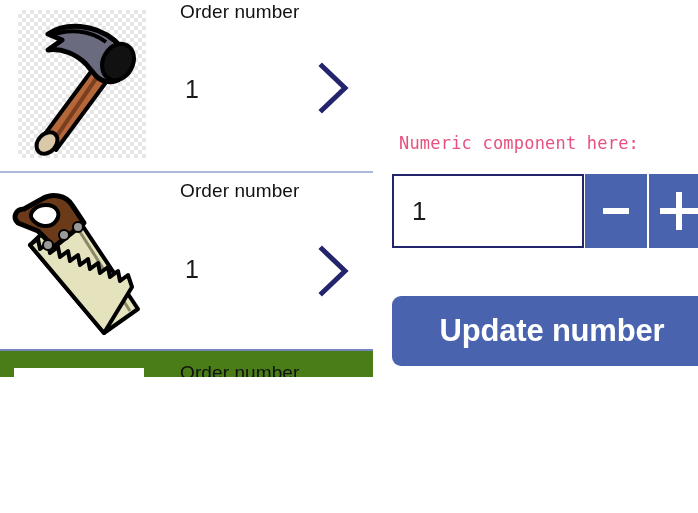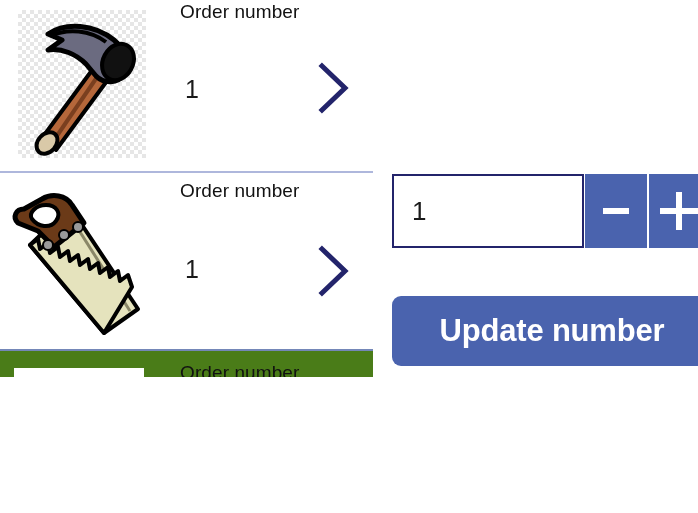--- a/index.html
+++ b/index.html
@@ -265,20 +265,21 @@
       <svg viewBox="0 0 34 52" xmlns="http://www.w3.org/2000/svg">
         <polyline points="6,4 29,26 6,48" fill="none" stroke="#23246b" stroke-width="5" stroke-linecap="square" stroke-linejoin="miter"></polyline>
       </svg>
     </div>
   </div>
 
 </div>
 
 <div id="right-panel">
 
+  <div id="numeric-label">Numeric component here:</div>
 
   <div id="numeric-spinner">
     <input id="numeric-input" type="text" value="1" style="">
     <button class="spin-btn minus">
       <span class="spin-glyph-h"></span>
     </button>
     <button class="spin-btn plus">
       <span class="spin-glyph-h"></span>
       <span class="spin-glyph-v"></span>
     </button>

